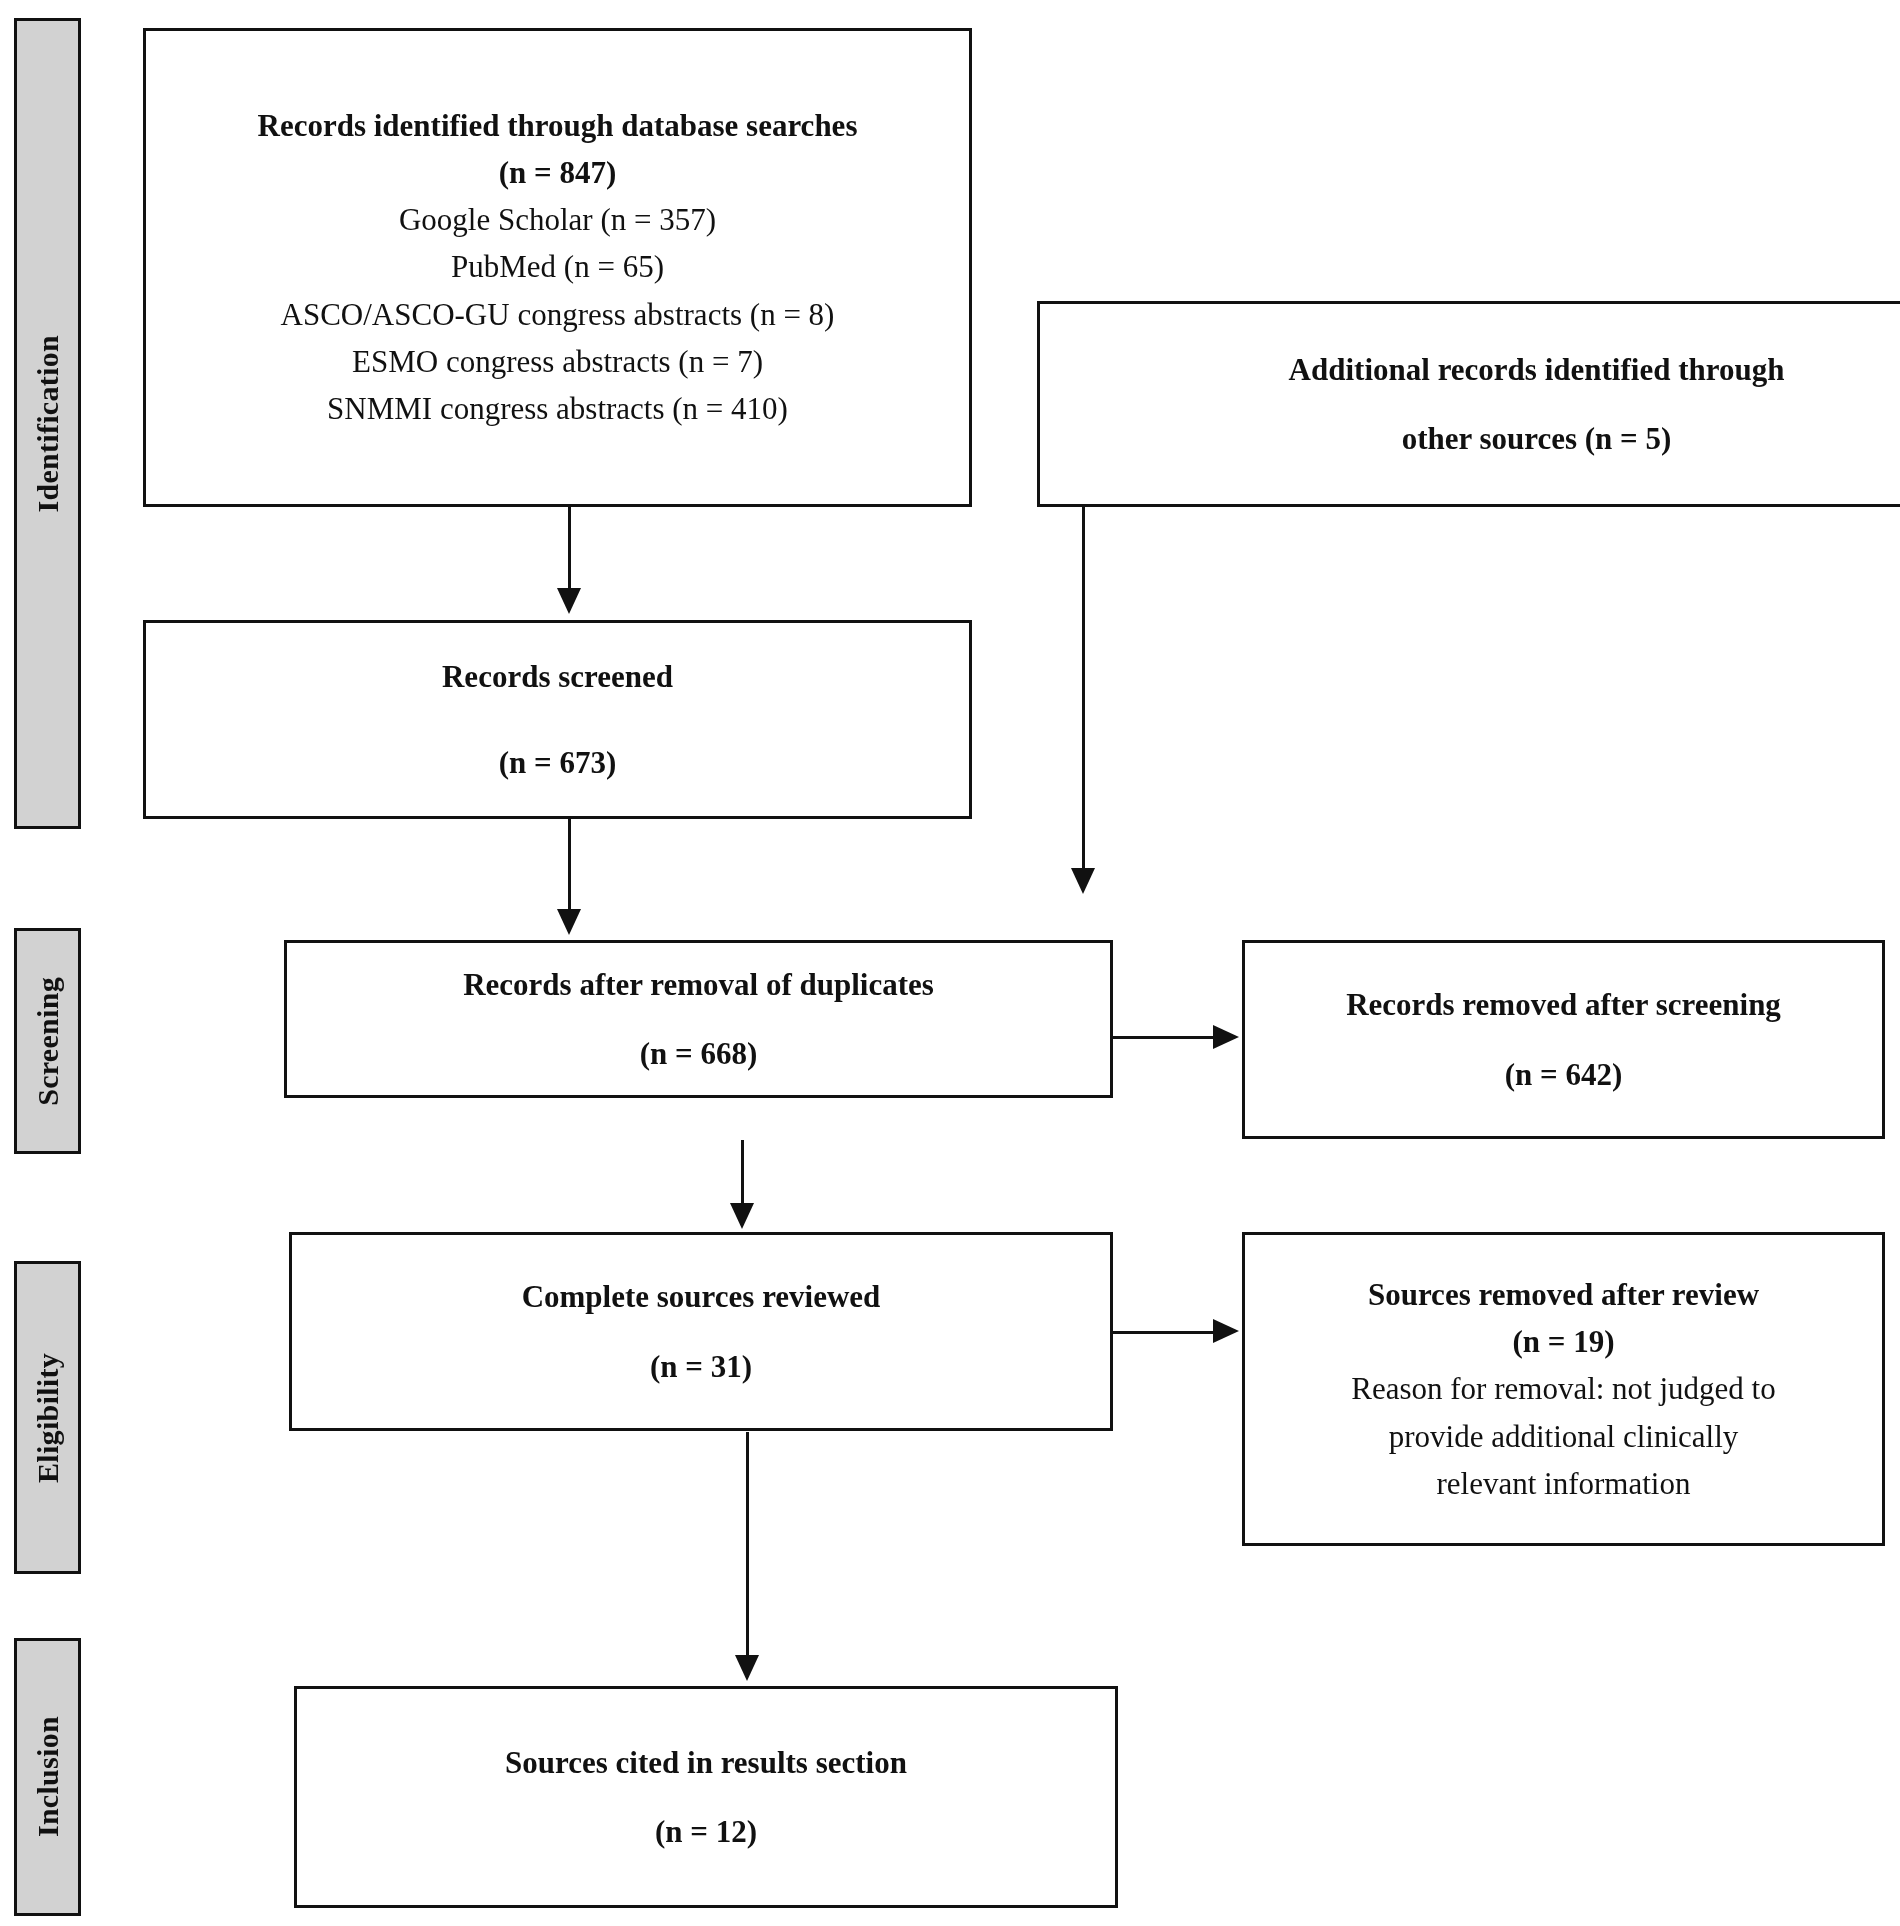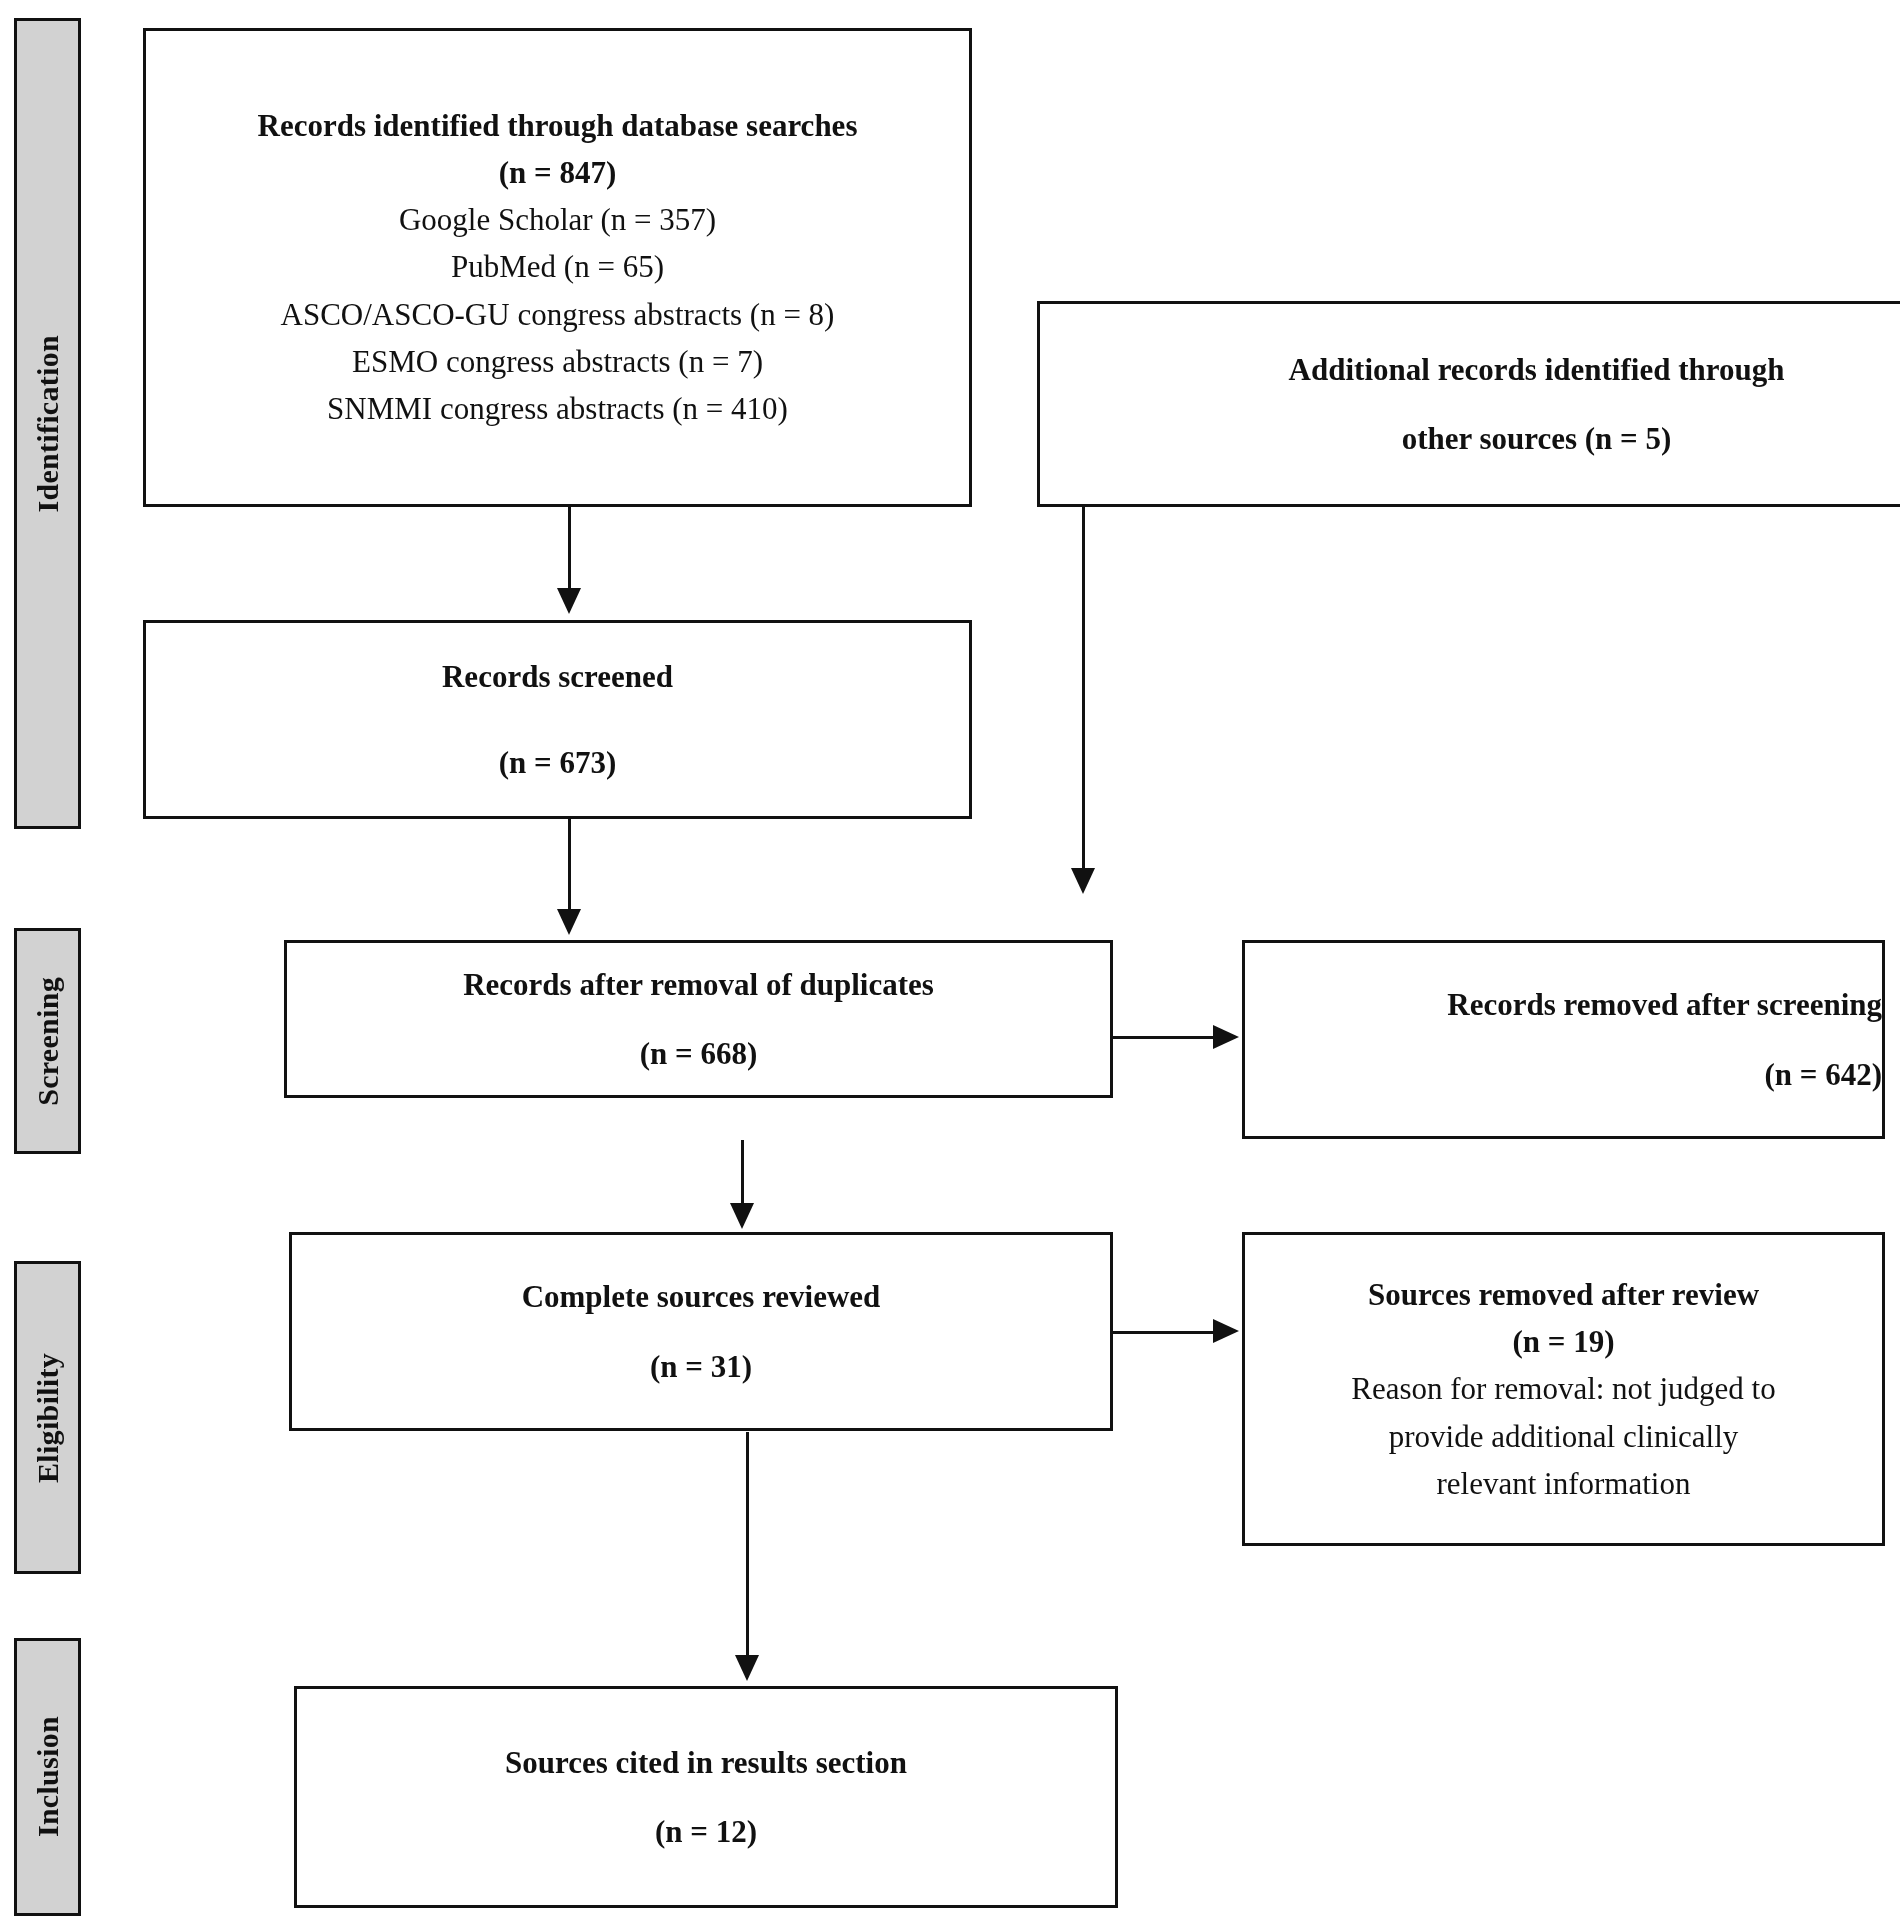--- a/index.html
+++ b/index.html
@@ -125,21 +125,21 @@
   <div class="flow-box" style="left:143px; top:620px; width:829px; height:199px;">
     <span class="line bold">Records screened</span>
     <span class="line bold" style="margin-top:38px;">(n = 673)</span>
   </div>
 
   <div class="flow-box" style="left:284px; top:940px; width:829px; height:158px;">
     <span class="line bold">Records after removal of duplicates</span>
     <span class="line bold" style="margin-top:22px;">(n = 668)</span>
   </div>
 
-  <div class="flow-box" style="left:1242px; top:940px; width:643px; height:199px;align-items:flex-end;">
+  <div class="flow-box" style="left:1242px; top:940px; width:643px; height:199px;">
     <span class="line bold">Records removed after screening</span>
     <span class="line bold" style="margin-top:22px;">(n = 642)</span>
   </div>
 
   <div class="flow-box" style="left:289px; top:1232px; width:824px; height:199px;">
     <span class="line bold">Complete sources reviewed</span>
     <span class="line bold" style="margin-top:22px;">(n = 31)</span>
   </div>
 
   <div class="flow-box" style="left:1242px; top:1232px; width:643px; height:314px;">

